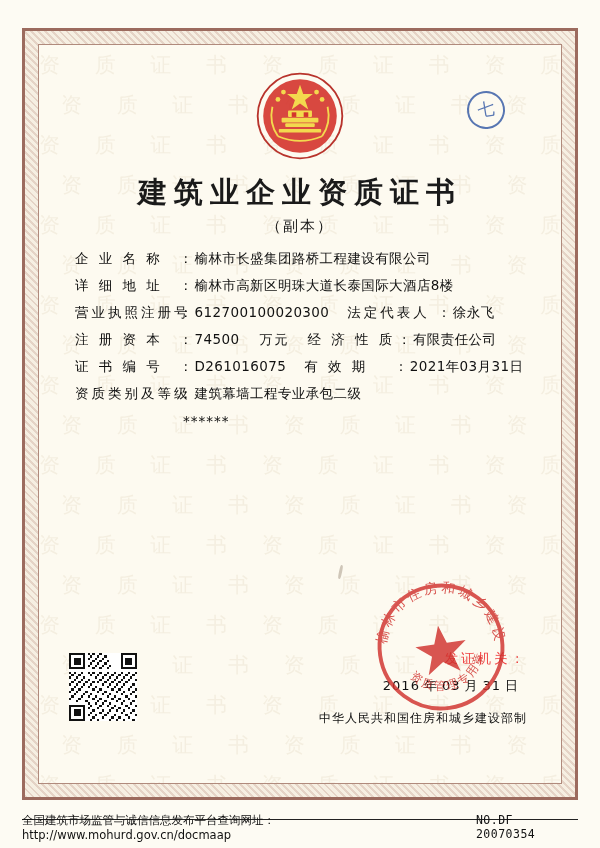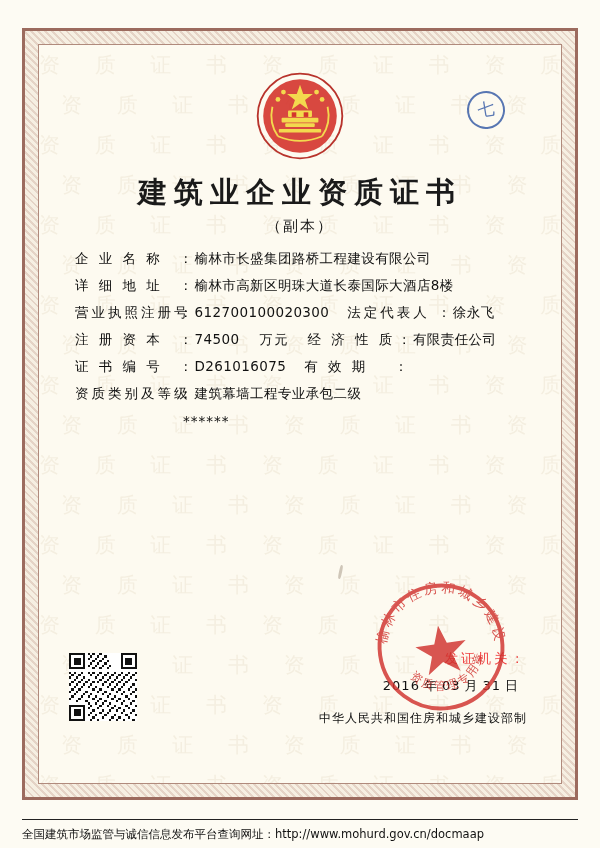--- a/index.html
+++ b/index.html
@@ -357,20 +357,21 @@
         </div>
       </div>
 
       <div class="frow">
         <div class="flabel w1">证 书 编 号</div>
         <div class="fcolon">：</div>
         <div class="fvalue">D261016075</div>
         <div class="col2">
           <div class="flabel w2">有 效 期</div>
           <div class="fcolon">：</div>
+          <div class="fvalue">2021年03月31日</div>
         </div>
       </div>
 
       <div class="frow">
         <div class="flabel w1">资质类别及等级</div>
         <div class="fcolon">：</div>
         <div class="fvalue">建筑幕墙工程专业承包二级</div>
       </div>
 
       <div class="stars">******</div>
@@ -604,15 +605,16 @@
           </text>
         </g>
       </svg>
     </div>
 
   </div>
 
   <div class="footer-rule"></div>
   <div class="footer">
     <div>全国建筑市场监管与诚信信息发布平台查询网址：http://www.mohurd.gov.cn/docmaap</div>
+    <div class="footer-right">NO.DF 20070354</div>
   </div>
 
 </div>
 
 </body></html>

